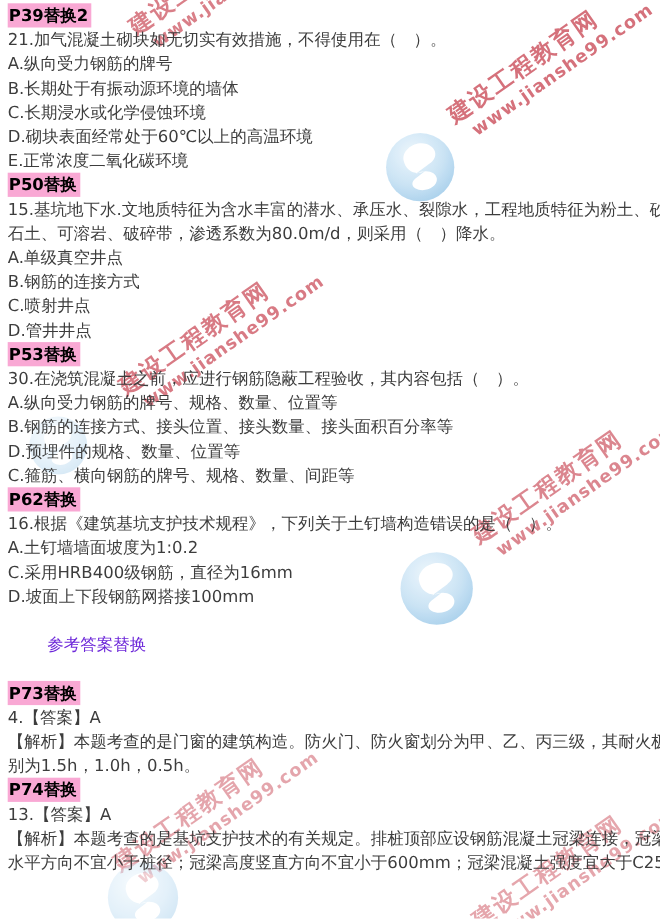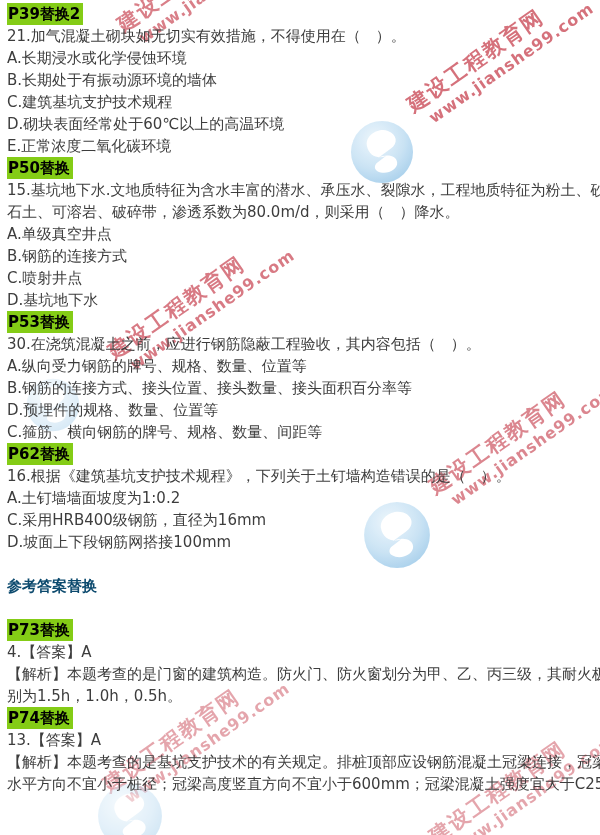--- a/index.html
+++ b/index.html
@@ -44,26 +44,26 @@
   }
   .line{
     height:22px;line-height:22px;
     padding-left:7px;
     font-size:15px;
     color:#3d3d3d;
     white-space:nowrap;
     overflow:visible;
   }
   .line .hl{
-    background:#84cc16;
+    background:#f9a8d4;
     color:#000000;
     font-weight:bold;
     padding:2px 3px 2px 1px;
   }
-  .line.bold{font-weight:bold;color:#0c4a6e;}
+  .line.bold{font-weight:normal;color:#6d28d9;margin-left:36px;}
 </style>
 </head>
 <body>
 
 <div class="page">
 
   <div class="wm-layer">
 
     <div class="wm wm-a">
       <span class="l1">建设工程教育网</span>
@@ -132,32 +132,32 @@
       </radialGradient>
         </defs>
       <circle cx="50" cy="50" r="47" fill="url(#lg4)"></circle>
       <path d="M27 40 C25 25 44 13 59 18 C73 23 75 37 63 45 L44 59 C58 52 72 56 73 66 C74 78 55 86 43 79 C38 76 38 70 43 66 L56 56 C44 61 30 56 27 40 Z" fill="#ffffff"></path>
     </svg>
   </div>
 
   <div class="doc">
     <div class="line"><span class="hl">P39替换2</span></div>
     <div class="line">21.加气混凝土砌块如无切实有效措施，不得使用在（　）。</div>
-    <div class="line">A.长期浸水或化学侵蚀环境</div>
+    <div class="line">A.纵向受力钢筋的牌号</div>
     <div class="line">B.长期处于有振动源环境的墙体</div>
-    <div class="line">C.建筑基坑支护技术规程</div>
+    <div class="line">C.长期浸水或化学侵蚀环境</div>
     <div class="line">D.砌块表面经常处于60℃以上的高温环境</div>
     <div class="line">E.正常浓度二氧化碳环境</div>
     <div class="line"><span class="hl">P50替换</span></div>
     <div class="line">15.基坑地下水.文地质特征为含水丰富的潜水、承压水、裂隙水，工程地质特征为粉土、砂土、碎</div>
     <div class="line">石土、可溶岩、破碎带，渗透系数为80.0m/d，则采用（　）降水。</div>
     <div class="line">A.单级真空井点</div>
     <div class="line">B.钢筋的连接方式</div>
     <div class="line">C.喷射井点</div>
-    <div class="line">D.基坑地下水</div>
+    <div class="line">D.管井井点</div>
     <div class="line"><span class="hl">P53替换</span></div>
     <div class="line">30.在浇筑混凝土之前，应进行钢筋隐蔽工程验收，其内容包括（　）。</div>
     <div class="line">A.纵向受力钢筋的牌号、规格、数量、位置等</div>
     <div class="line">B.钢筋的连接方式、接头位置、接头数量、接头面积百分率等</div>
     <div class="line">D.预埋件的规格、数量、位置等</div>
     <div class="line">C.箍筋、横向钢筋的牌号、规格、数量、间距等</div>
     <div class="line"><span class="hl">P62替换</span></div>
     <div class="line">16.根据《建筑基坑支护技术规程》，下列关于土钉墙构造错误的是（　）。</div>
     <div class="line">A.土钉墙墙面坡度为1:0.2</div>
     <div class="line">C.采用HRB400级钢筋，直径为16mm</div>

